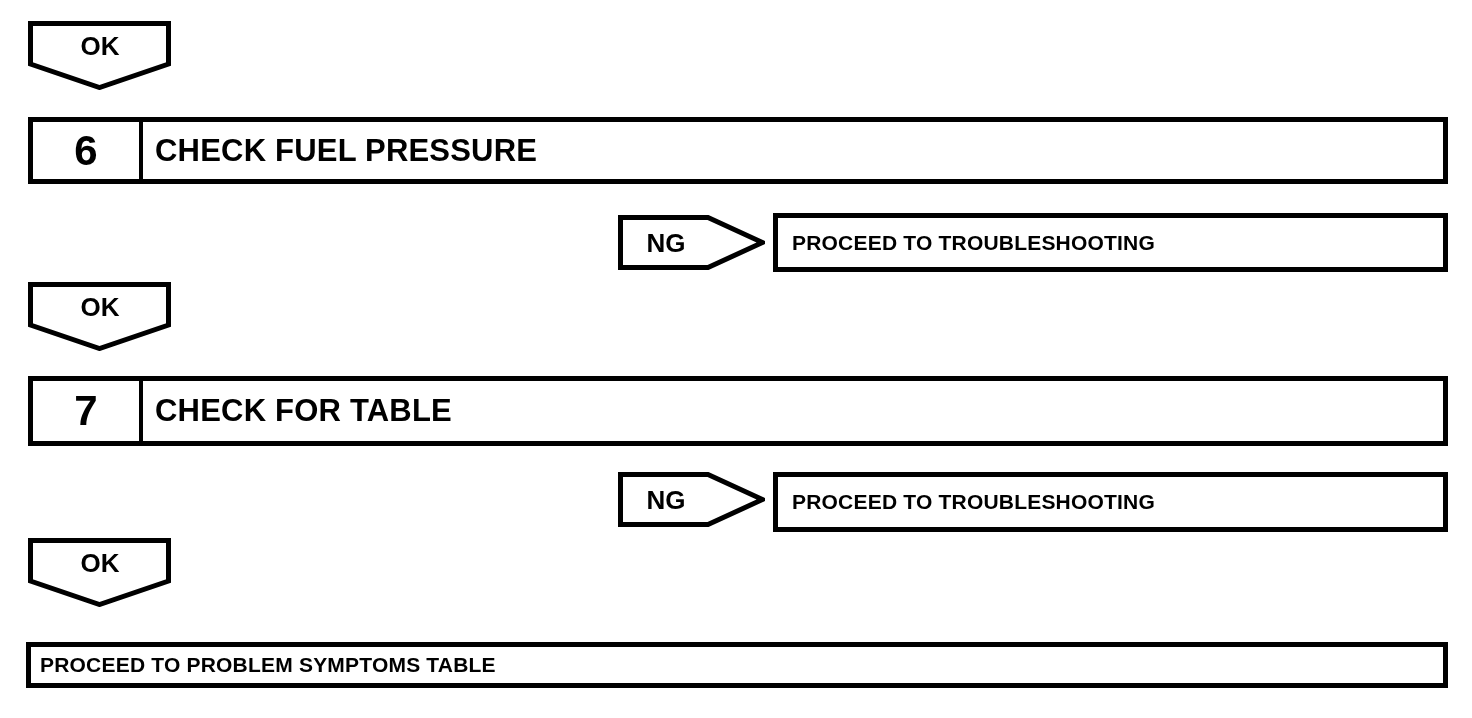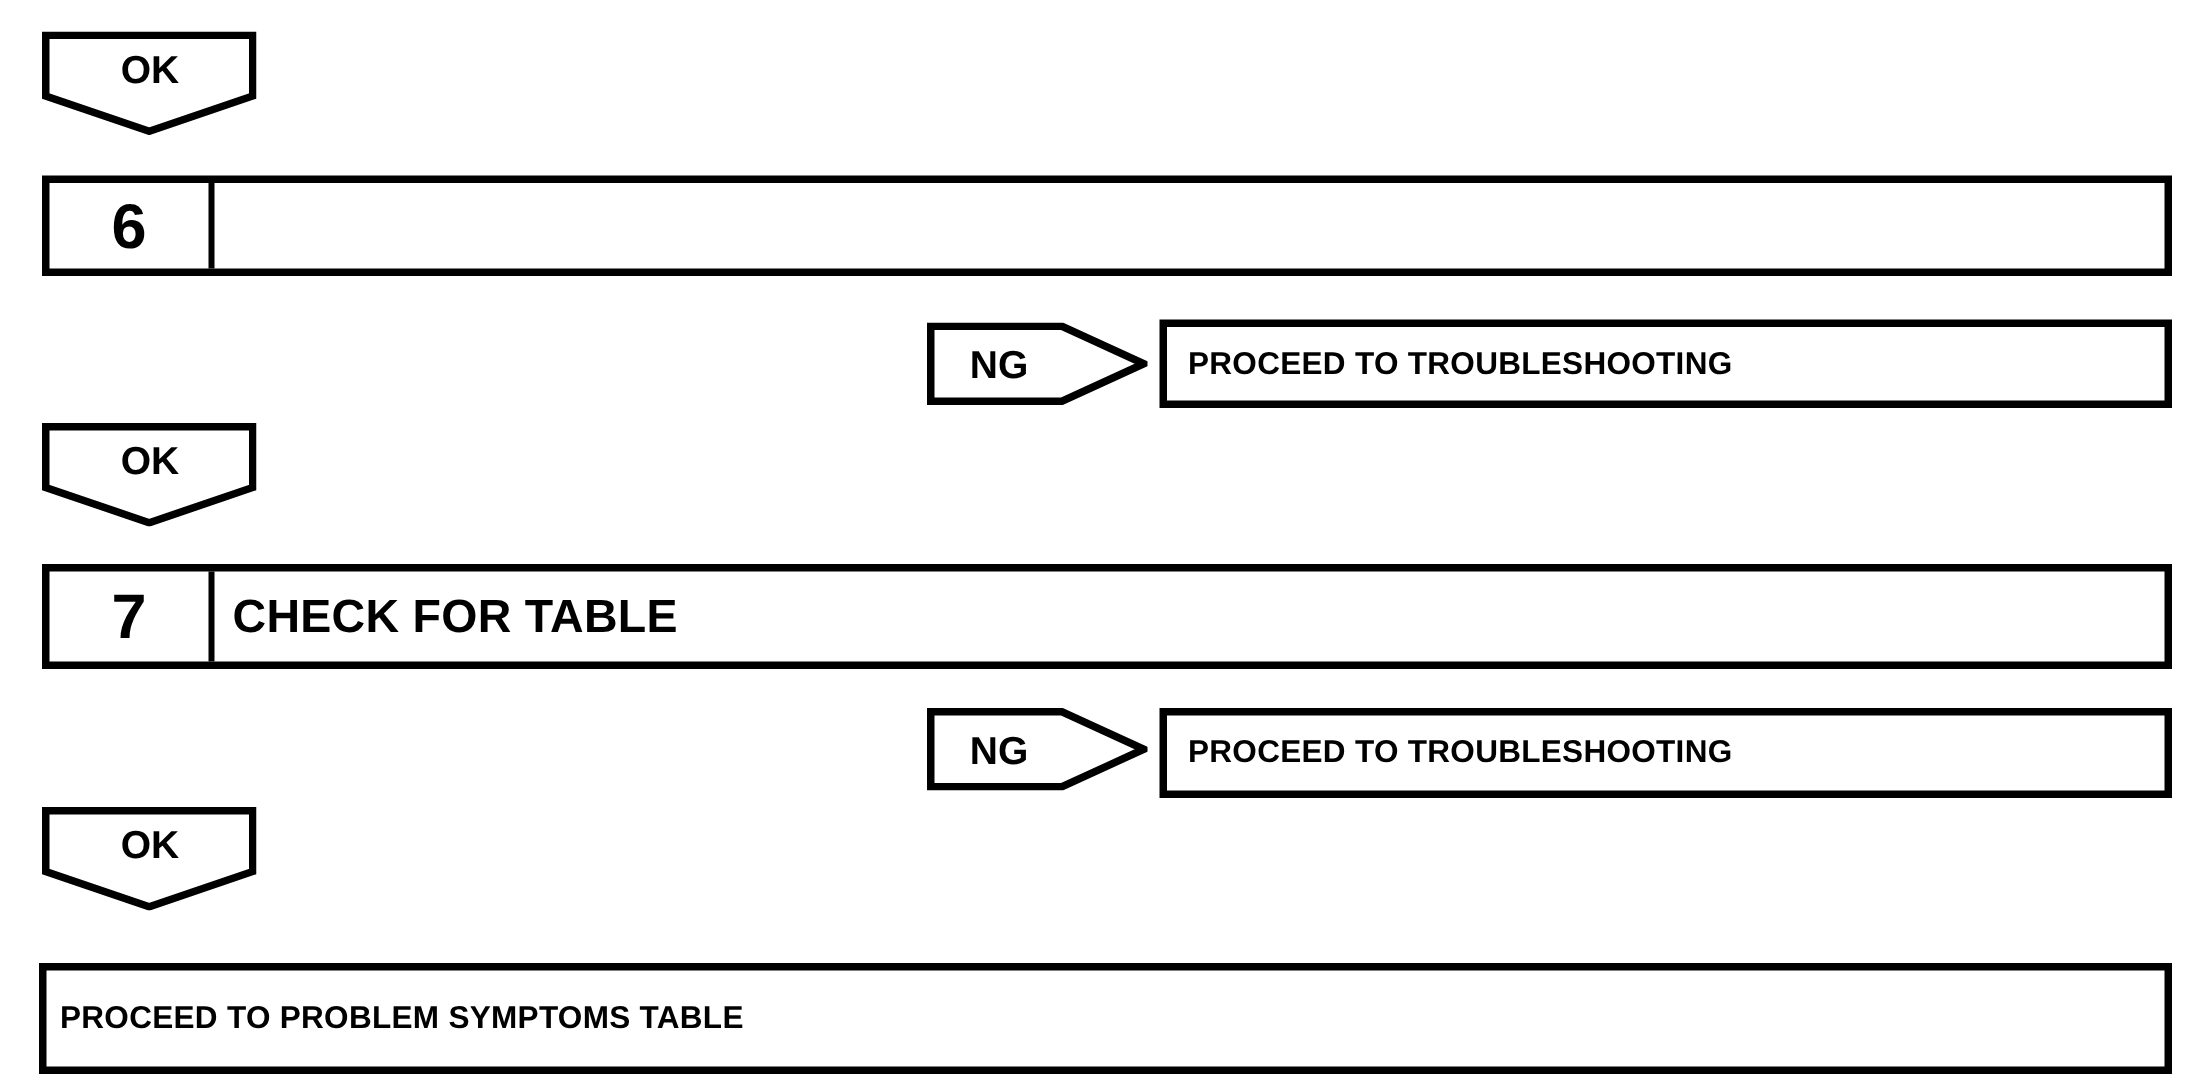--- a/index.html
+++ b/index.html
@@ -83,20 +83,21 @@
 
   <div class="abs ok-connector" style="left:28px; top:21px;">
     <svg width="143" height="69" viewBox="0 0 143 69">
       <path d="M 2.5,2.5 L 140.5,2.5 L 140.5,43 L 71.5,66.5 L 2.5,43 Z" fill="#ffffff" stroke="#000000" stroke-width="5" stroke-linejoin="miter"></path>
       <text class="connector-text" x="72" y="34" text-anchor="middle">OK</text>
     </svg>
   </div>
 
   <div class="abs step-box" style="left:28px; top:117px; width:1420px; height:67px;">
     <div class="step-num-cell">6</div>
+    <div class="step-title-cell">CHECK FUEL PRESSURE</div>
   </div>
 
   <div class="abs ng-connector" style="left:618px; top:215px;">
     <svg width="147" height="55" viewBox="0 0 147 55">
       <path d="M 2.5,2.5 L 90,2.5 L 144.5,27.5 L 90,52.5 L 2.5,52.5 Z" fill="#ffffff" stroke="#000000" stroke-width="5" stroke-linejoin="miter"></path>
       <text class="connector-text" x="48" y="37" text-anchor="middle">NG</text>
     </svg>
   </div>
   <div class="abs plain-box result-box" style="left:773px; top:213px; width:675px; height:59px;">
     <span>PROCEED TO TROUBLESHOOTING</span>
@@ -124,17 +125,17 @@
     <span>PROCEED TO TROUBLESHOOTING</span>
   </div>
 
   <div class="abs ok-connector" style="left:28px; top:538px;">
     <svg width="143" height="69" viewBox="0 0 143 69">
       <path d="M 2.5,2.5 L 140.5,2.5 L 140.5,43 L 71.5,66.5 L 2.5,43 Z" fill="#ffffff" stroke="#000000" stroke-width="5" stroke-linejoin="miter"></path>
       <text class="connector-text" x="72" y="34" text-anchor="middle">OK</text>
     </svg>
   </div>
 
-  <div class="abs plain-box final-box" style="left:26px; top:642px; width:1422px; height:74px;">
+  <div class="abs plain-box final-box" style="left:26px; top:642px; width:1422px; height:46px;">
     <span>PROCEED TO PROBLEM SYMPTOMS TABLE</span>
   </div>
 
 </div>
 
 </body></html>

